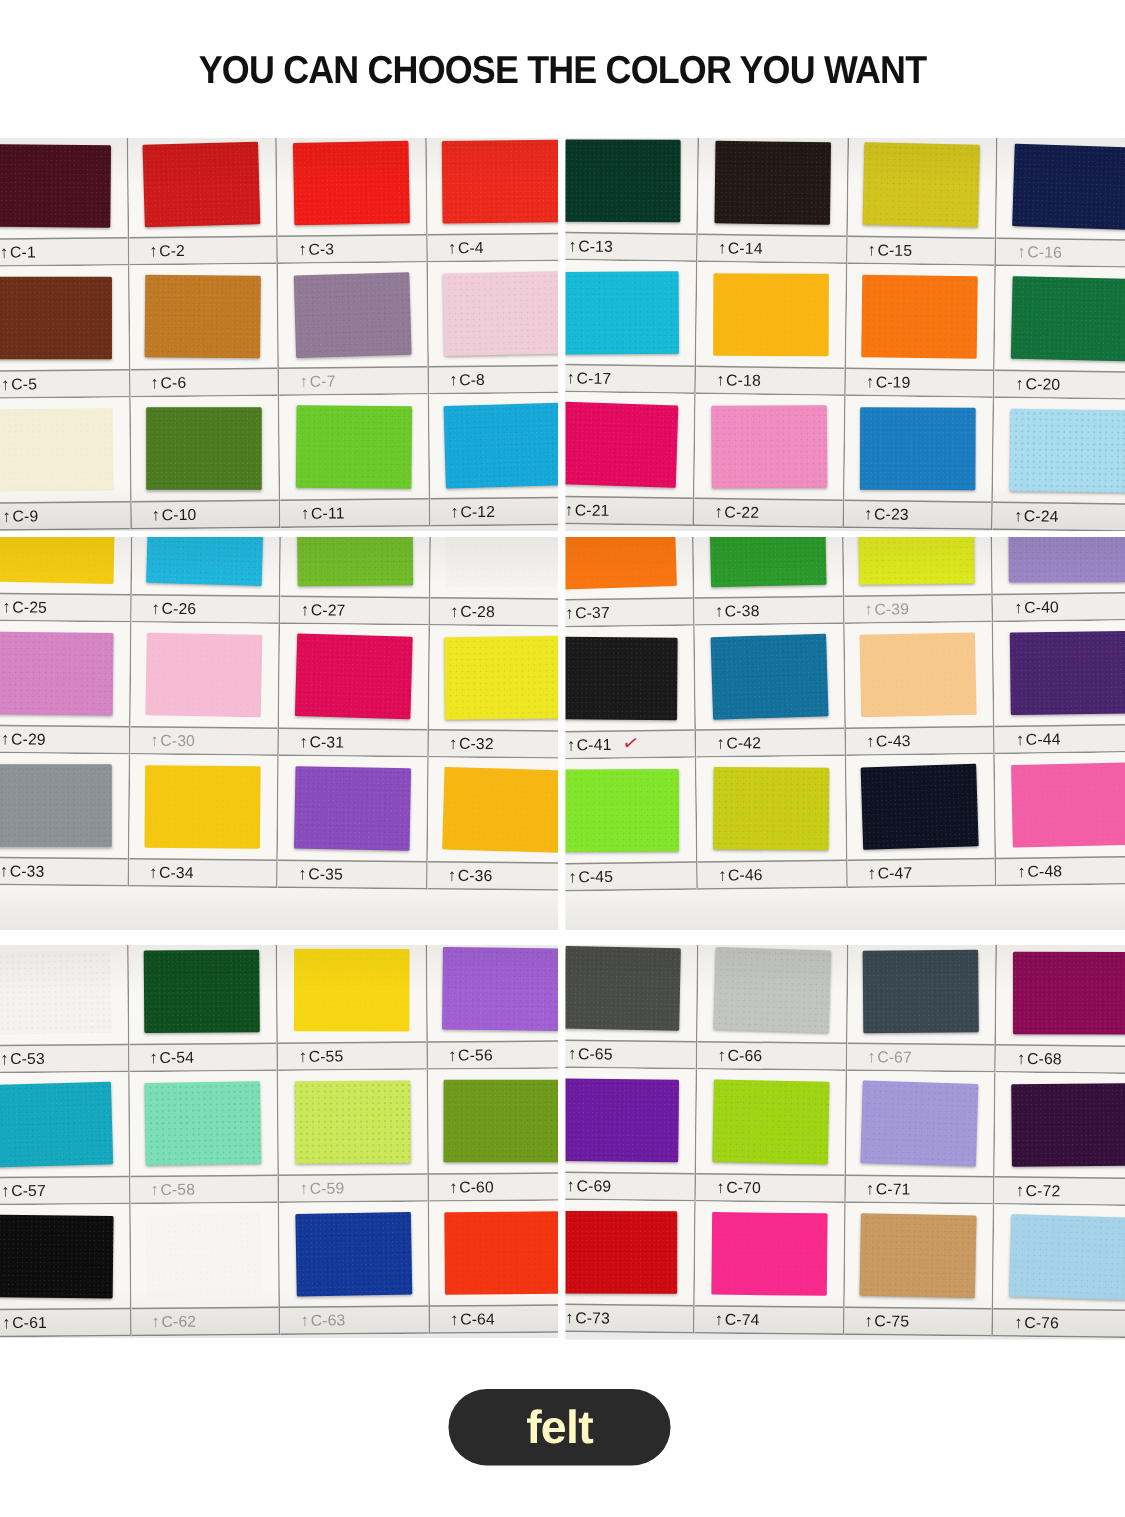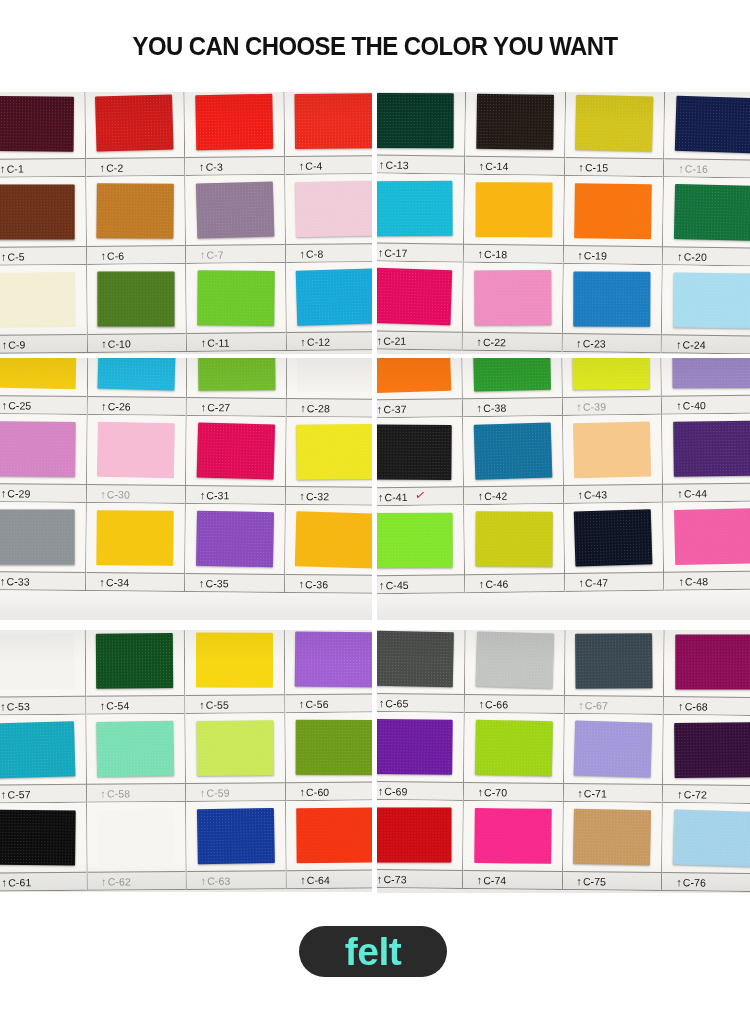--- a/index.html
+++ b/index.html
@@ -157,24 +157,24 @@
     top: 926px;
     width: 148px;
     height: 51px;
     background: #2a2a2a;
     border-radius: 26px;
     display: flex;
     align-items: center;
     justify-content: center;
   }
   .felt-badge span {
-    color: #5eead4;
+    color: #fef9c3;
     font-family: "Liberation Sans", sans-serif;
     font-weight: bold;
-    font-size: 39px;
+    font-size: 31px;
     letter-spacing: -0.5px;
   }
 </style>
 </head>
 <body>
 
 <div class="page-title">YOU CAN CHOOSE THE COLOR YOU WANT</div>
 
 <div class="boards">
     <div class="board" style="left: 0px; top: 0px; width: 372px; height: 262px;">

